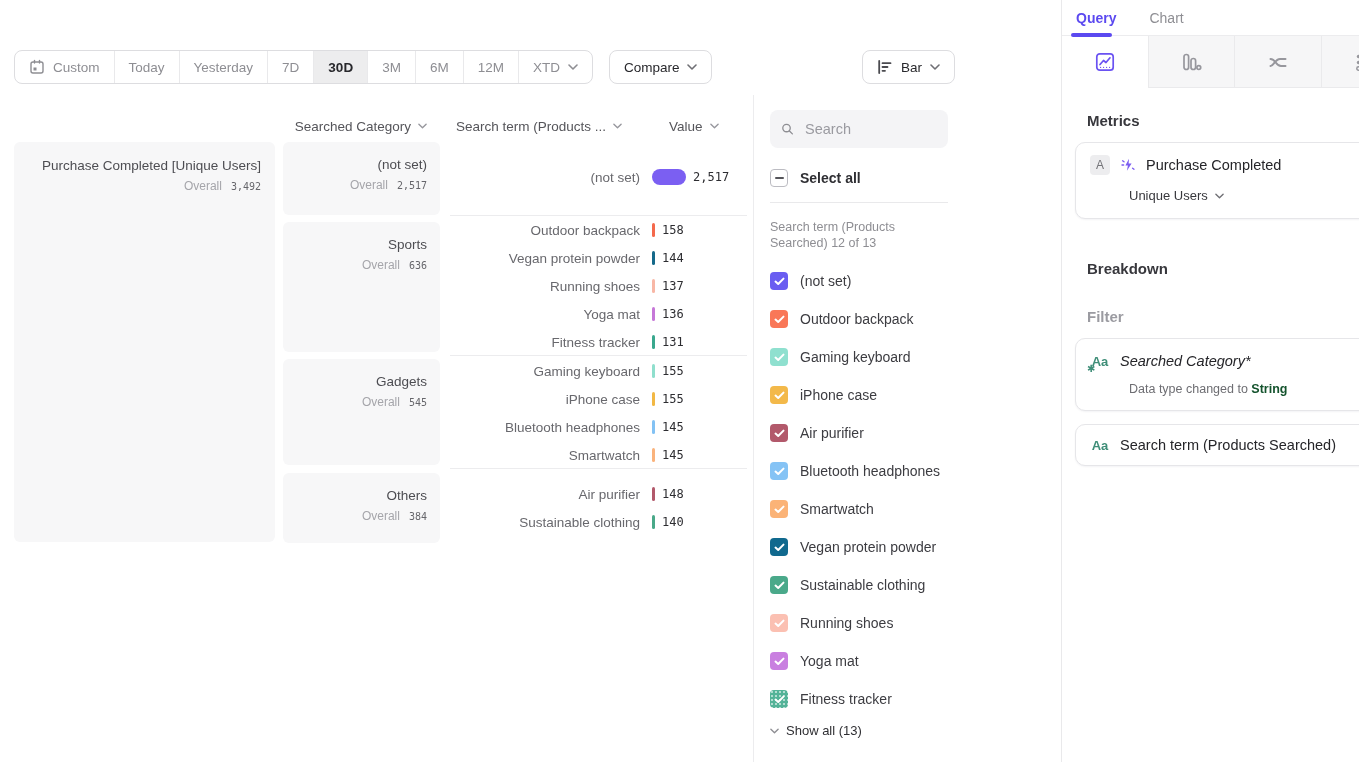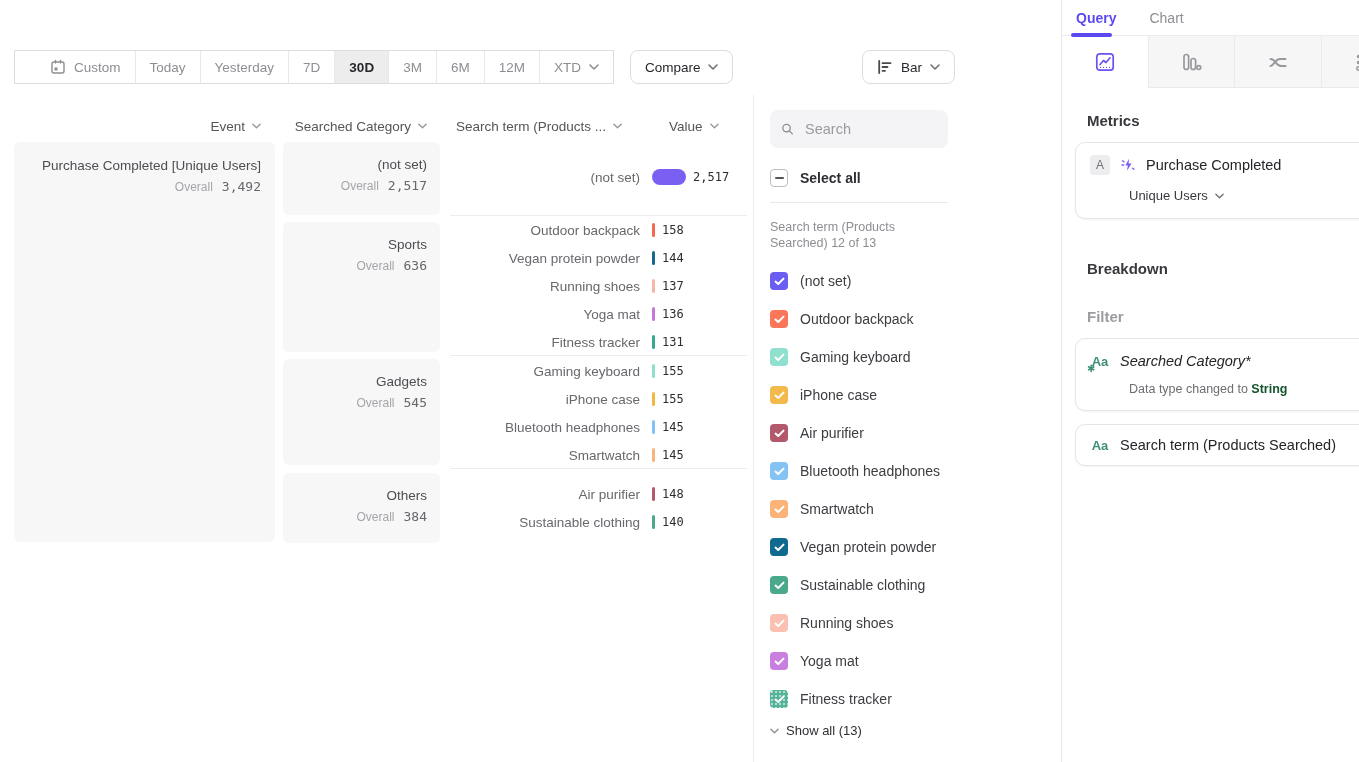--- a/index.html
+++ b/index.html
@@ -4,21 +4,21 @@
 <style>
   html,body{margin:0;padding:0;width:1359px;height:762px;overflow:hidden;background:#fff;
     font-family:"Liberation Sans","DejaVu Sans",sans-serif;color:#2f2f33;}
   .app{position:relative;width:1359px;height:762px;}
   .mono{font-family:"DejaVu Sans Mono",monospace;}
   svg{display:block;}
   .chev{flex:0 0 auto;}
 
   
   .toolbar{position:absolute;left:14px;top:50px;height:34px;display:flex;gap:16px;}
-  .seg-control{display:flex;align-items:stretch;border:1px solid #dddde0;border-radius:0;overflow:hidden;background:#fff;padding-left:21px;}
+  .seg-control{display:flex;align-items:stretch;border:1px solid #dddde0;border-radius:8px;overflow:hidden;background:#fff;}
   .seg{display:flex;align-items:center;gap:8px;padding:0 14px;font-size:13.5px;color:#8e8e93;border-left:1px solid #e9e9eb;cursor:pointer;white-space:nowrap;}
   .seg:first-child{border-left:none;}
   .seg.active{background:#ededee;color:#28282c;font-weight:700;}
   .btn{display:flex;align-items:center;gap:8px;border:1px solid #dddde0;border-radius:8px;background:#fff;
     padding:0 14px;font-size:13.5px;color:#28282c;height:34px;box-sizing:border-box;cursor:pointer;font-weight:500;}
   .btn .chev{color:#6f6f74;}
   #bar-btn{position:absolute;left:862px;top:50px;}
 
   
   .hdr{position:absolute;top:116px;font-size:13.5px;color:#55555a;display:flex;align-items:center;gap:7px;height:20px;}
@@ -27,21 +27,21 @@
   #hdr-cat{left:283px;width:144px;justify-content:flex-end;}
   #hdr-term{left:456px;}
   #hdr-value{left:669px;}
 
   
   .gcell{position:absolute;background:#f7f7f8;border-radius:6px;box-sizing:border-box;text-align:right;}
   #event-cell{left:14px;top:142px;width:261px;height:400px;padding:16px 14px;}
   .cat-cell{left:283px;width:157px;padding:15px 13px;}
   .cell-name{font-size:13.5px;color:#4d4d52;}
   .cell-overall{margin-top:6px;font-size:12px;display:flex;justify-content:flex-end;gap:9px;align-items:baseline;color:#a5a5aa;text-align:right;}
-  .cell-overall .num{color:#66666b;font-size:13px;}
+  .cell-overall .num{color:#66666b;font-size:10px;}
 
   
   .row-group{position:absolute;left:450px;width:297px;box-sizing:border-box;}
   .row-group.bordered{border-bottom:1px solid #ececee;}
   .trow{height:28px;display:flex;align-items:center;}
   .trow .lbl{width:190px;text-align:right;font-size:13.5px;color:#68686d;white-space:nowrap;}
   .trow .barwrap{margin-left:12px;display:flex;align-items:center;gap:7px;}
   .trow .bar{height:14px;width:3px;border-radius:2px;}
   .trow.big .bar{height:16px;width:34px;border-radius:8px;}
   .trow .val{font-size:12px;color:#2d2d31;}
@@ -150,26 +150,20 @@
         <line x1="5.5" y1="4.2" x2="13.5" y2="4.2"></line>
         <line x1="5.5" y1="8" x2="10.5" y2="8"></line>
         <line x1="5.5" y1="11.8" x2="8" y2="11.8"></line>
     </svg>
     <span>Bar</span>
     <svg class="chev" width="10" height="6" viewBox="0 0 10 6" fill="none" stroke="currentColor" stroke-width="1.6" stroke-linecap="round" stroke-linejoin="round">
         <polyline points="1,1 5,5 9,1"></polyline>
       </svg>
   </button>
 
-  <div class="hdr" id="hdr-event">
-    <span>Event</span>
-    <svg class="chev" width="9" height="6" viewBox="0 0 10 6" fill="none" stroke="currentColor" stroke-width="1.5" stroke-linecap="round" stroke-linejoin="round">
-        <polyline points="1,1 5,5 9,1"></polyline>
-      </svg>
-  </div>
   <div class="hdr" id="hdr-cat">
     <span>Searched Category</span>
     <svg class="chev" width="9" height="6" viewBox="0 0 10 6" fill="none" stroke="currentColor" stroke-width="1.5" stroke-linecap="round" stroke-linejoin="round">
         <polyline points="1,1 5,5 9,1"></polyline>
       </svg>
   </div>
   <div class="hdr" id="hdr-term">
     <span>Search term (Products ...</span>
     <svg class="chev" width="9" height="6" viewBox="0 0 10 6" fill="none" stroke="currentColor" stroke-width="1.5" stroke-linecap="round" stroke-linejoin="round">
         <polyline points="1,1 5,5 9,1"></polyline>

